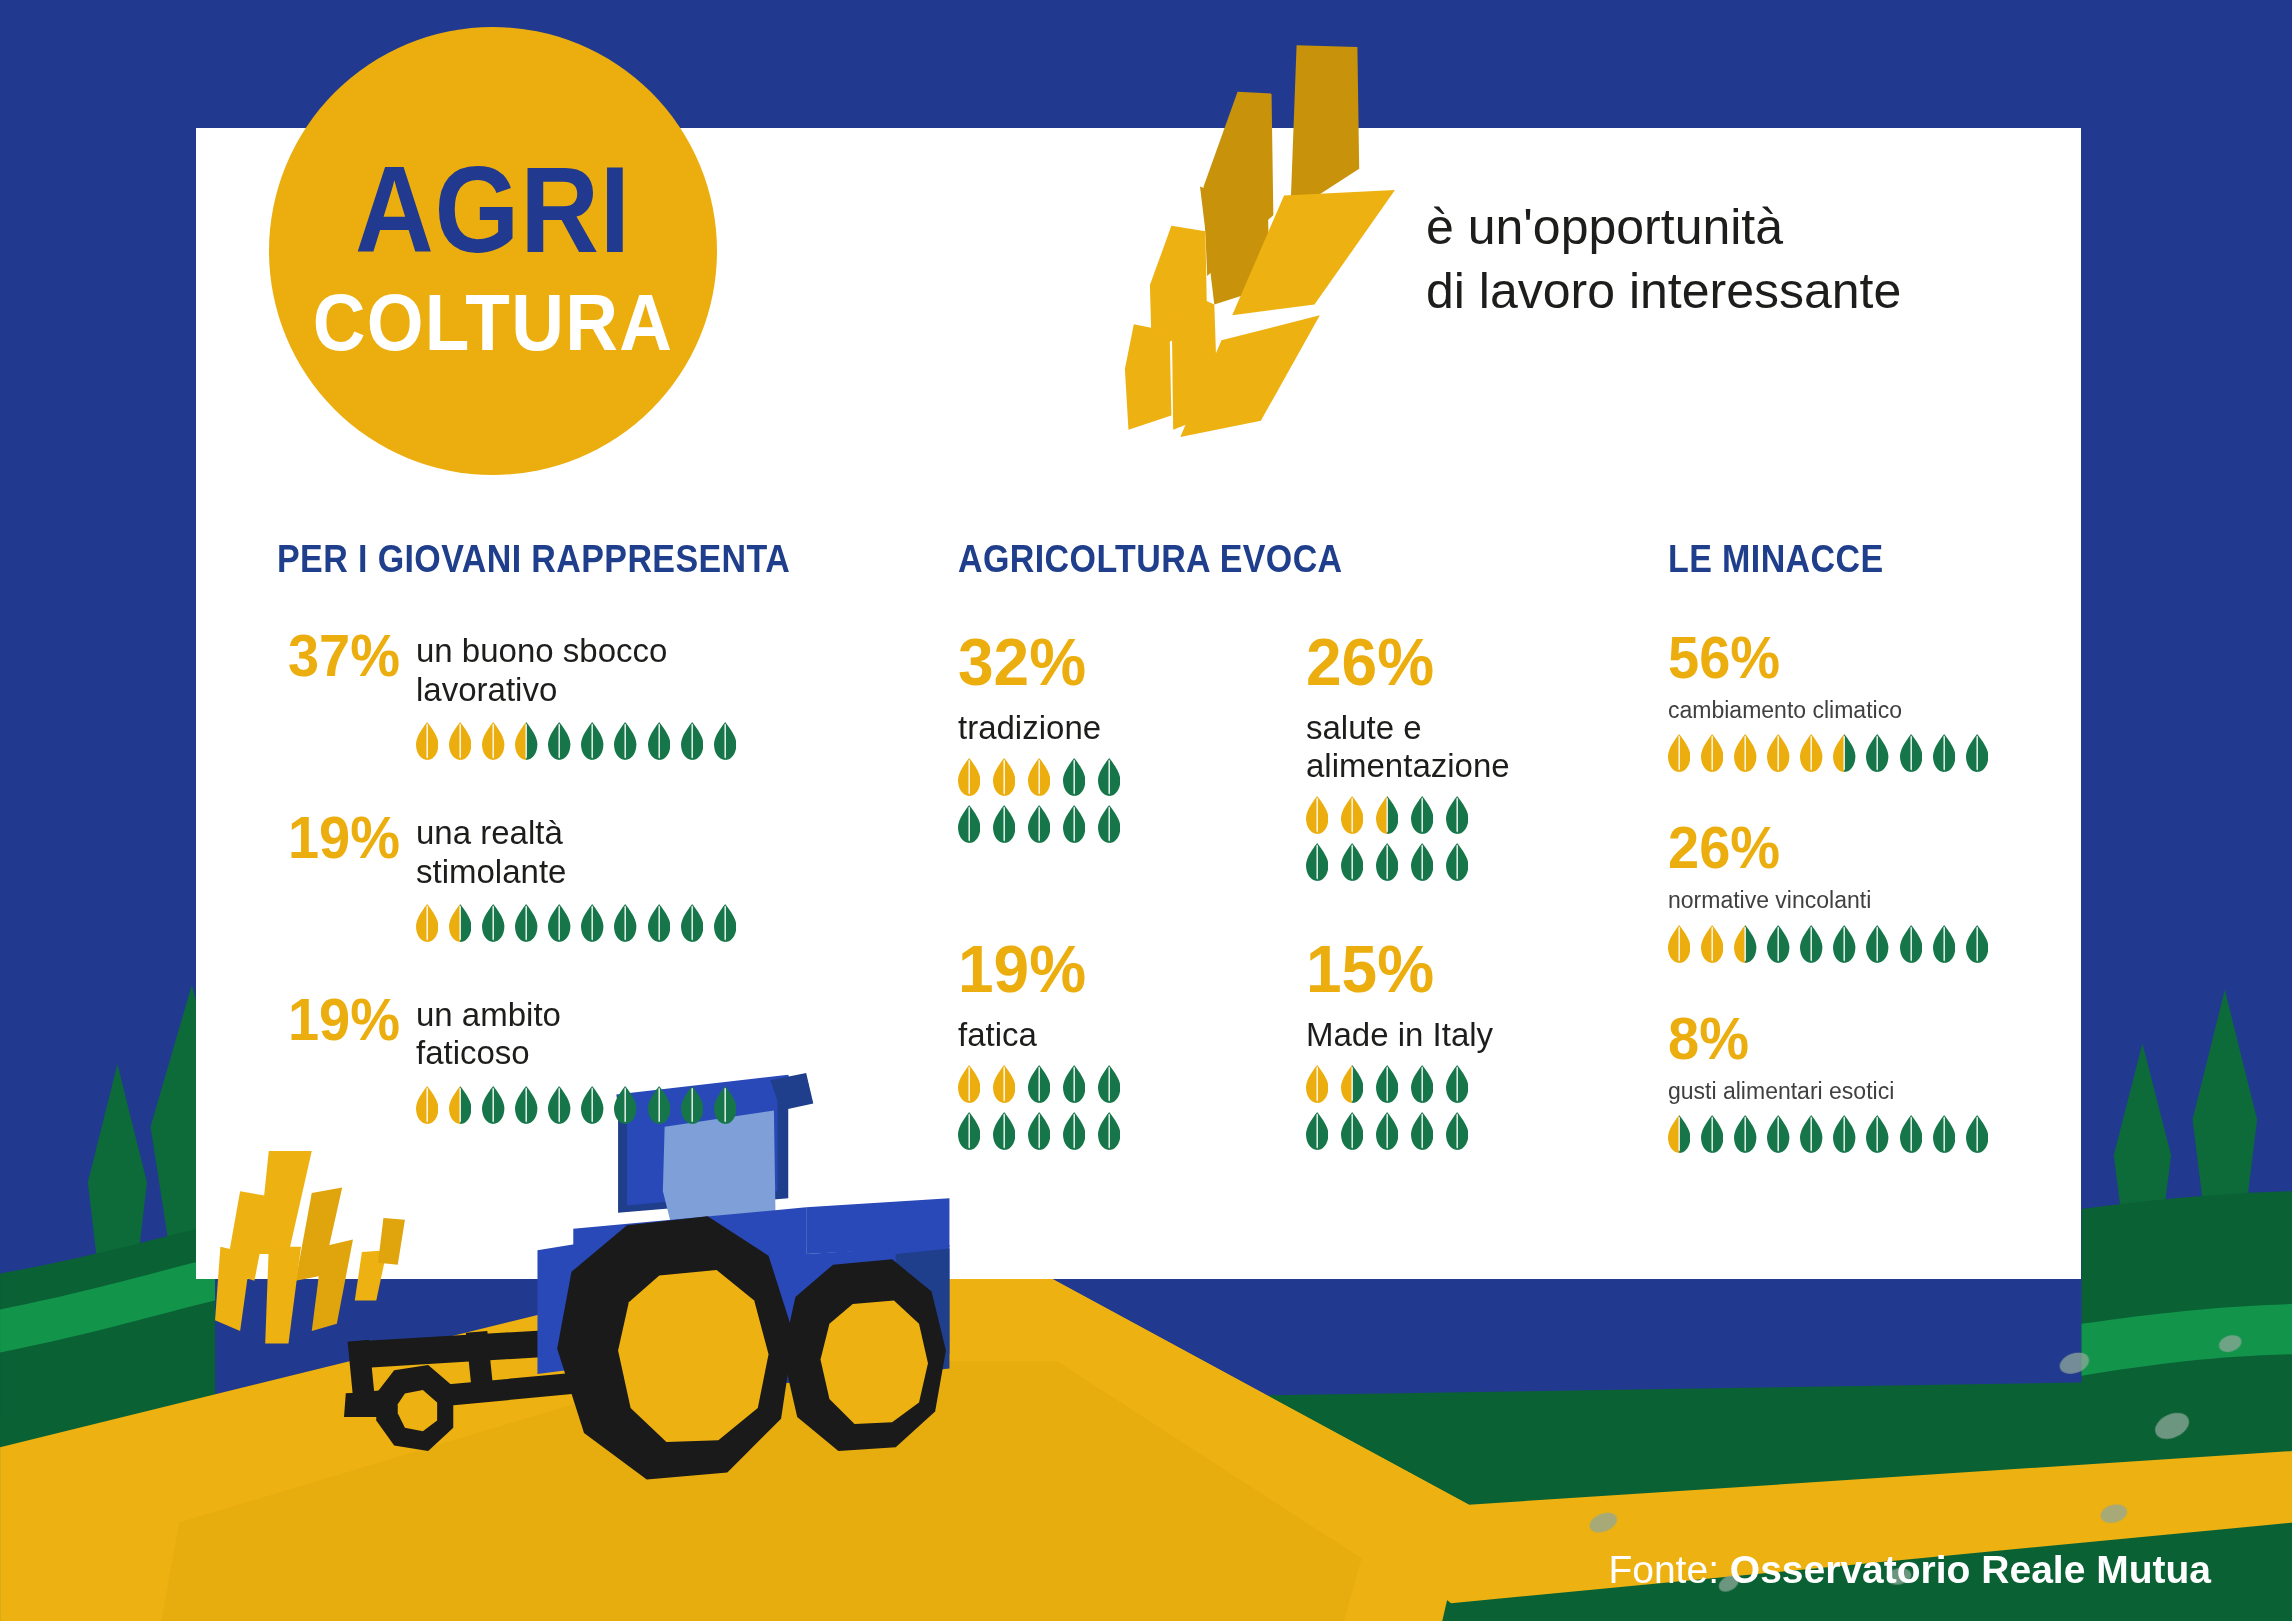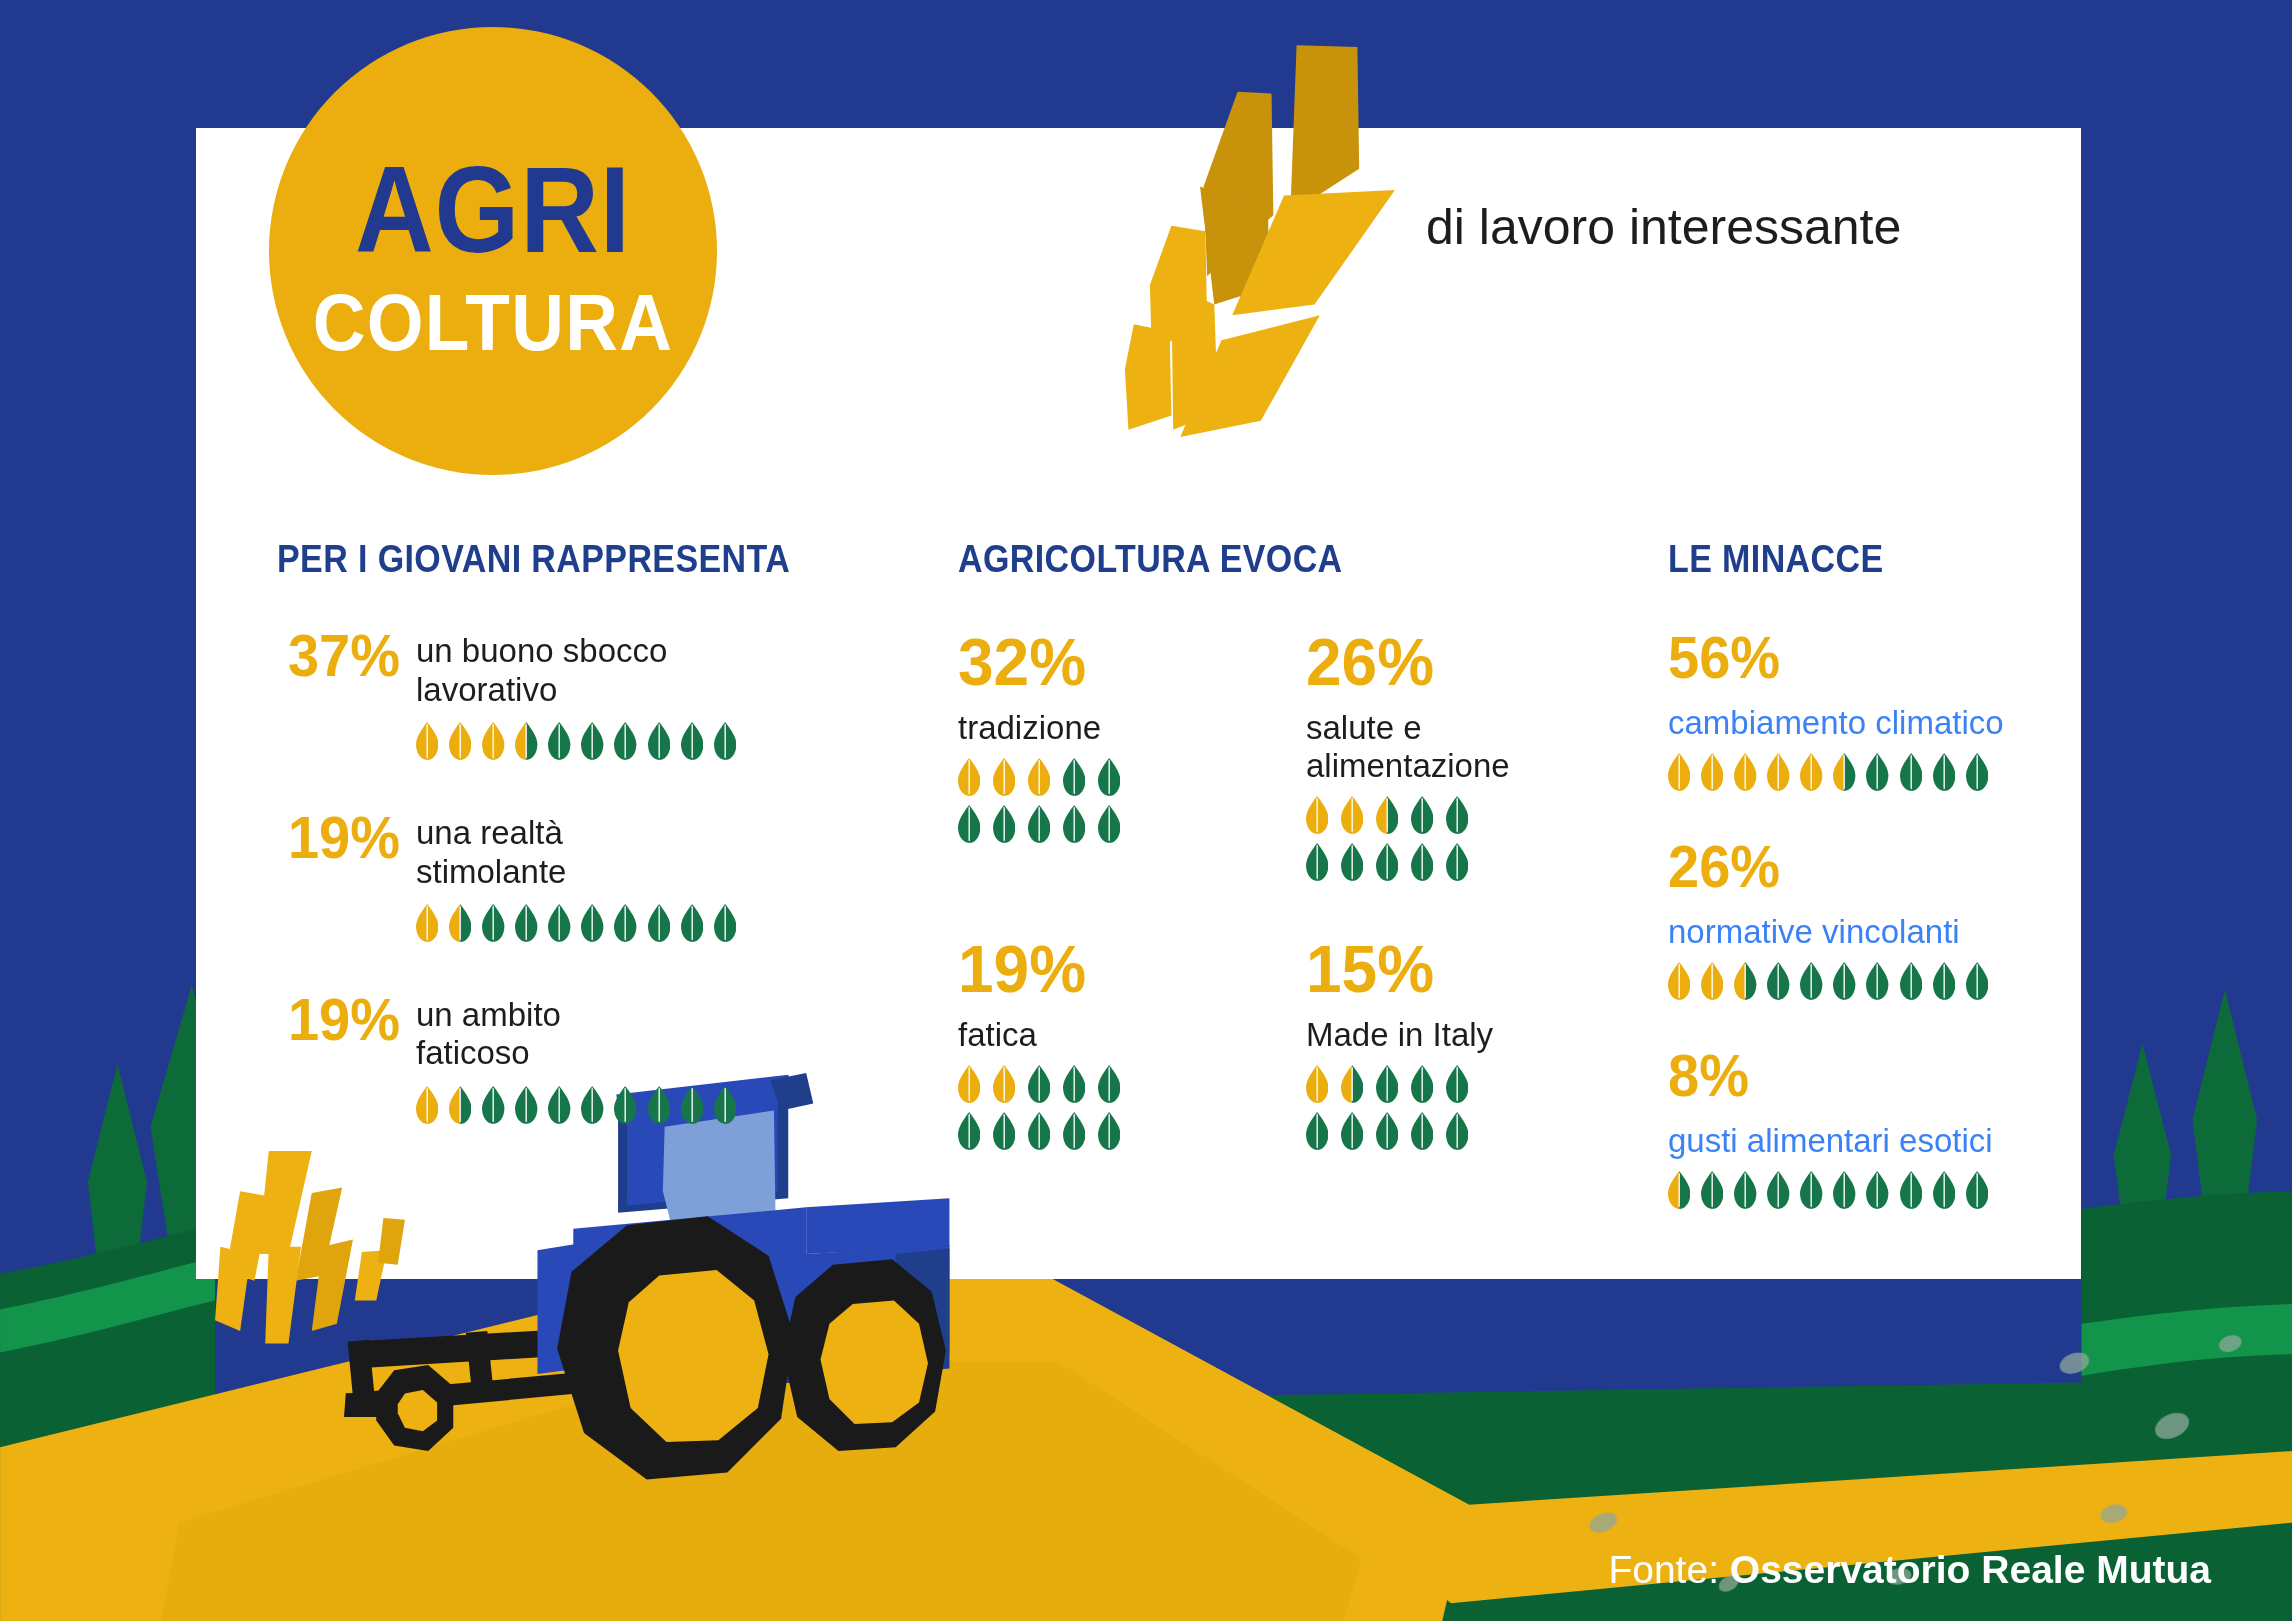--- a/index.html
+++ b/index.html
@@ -79,21 +79,21 @@
   .c1-label { font-size:33px; line-height:1.18; color:#1d1d1b; font-stretch:condensed; }
 
   
   .c2-grid { display:flex; gap:115px; }
   .c2-cell { width:233px; }
   .c2-pct { font-size:64px; font-weight:700; color:#EBAE0E; line-height:1.0; transform:scaleY(1.05); }
   .c2-label { font-size:33px; line-height:1.16; color:#1d1d1b; margin-top:15px; font-stretch:condensed; }
 
   
   .c3-pct { font-size:56px; font-weight:700; color:#EBAE0E; line-height:1.0; transform:scaleY(1.05); }
-  .c3-label { font-size:33px; line-height:1.16; color:#3b82f6; margin-top:18px; white-space:nowrap; font-stretch:condensed; }
+  .c3-label { font-size:23px; line-height:1.16; color:#404040; margin-top:11px; white-space:nowrap; font-stretch:condensed; }
 
   
   .leaves { display:flex; flex-wrap:wrap; }
   .leaf { display:block; }
 
   
   #source {
     position:absolute; right:82px; bottom:30px; z-index:20;
     font-size:39px; color:#ffffff; white-space:nowrap;
     font-stretch:condensed;
@@ -220,20 +220,21 @@
   <path d="M72 212 L110 218 L112 320 L50 352 L48 278 Z" fill="#EDB111"></path>
 
   <path d="M128 340 L238 312 L172 430 L82 448 Z" fill="#EDB111"></path>
 
   <path d="M30 322 L70 330 L72 424 L24 440 L20 372 Z" fill="#EDB111"></path>
 
   <path d="M72 278 L120 300 L124 420 L74 440 Z" fill="#EDB111"></path>
 </svg>
 
 <div id="headline">
+  <div>è un'opportunità</div>
   <div>di lavoro interessante</div>
 </div>
 
 <div class="col" id="col1">
   <div class="col-title">PER I GIOVANI RAPPRESENTA</div>
   <div id="col1-rows">
       <div class="c1-row" style="margin-top:52px">
         <div class="c1-pct">37%</div>
         <div class="c1-body">
           <div class="c1-label">un buono sbocco<br>lavorativo</div>

